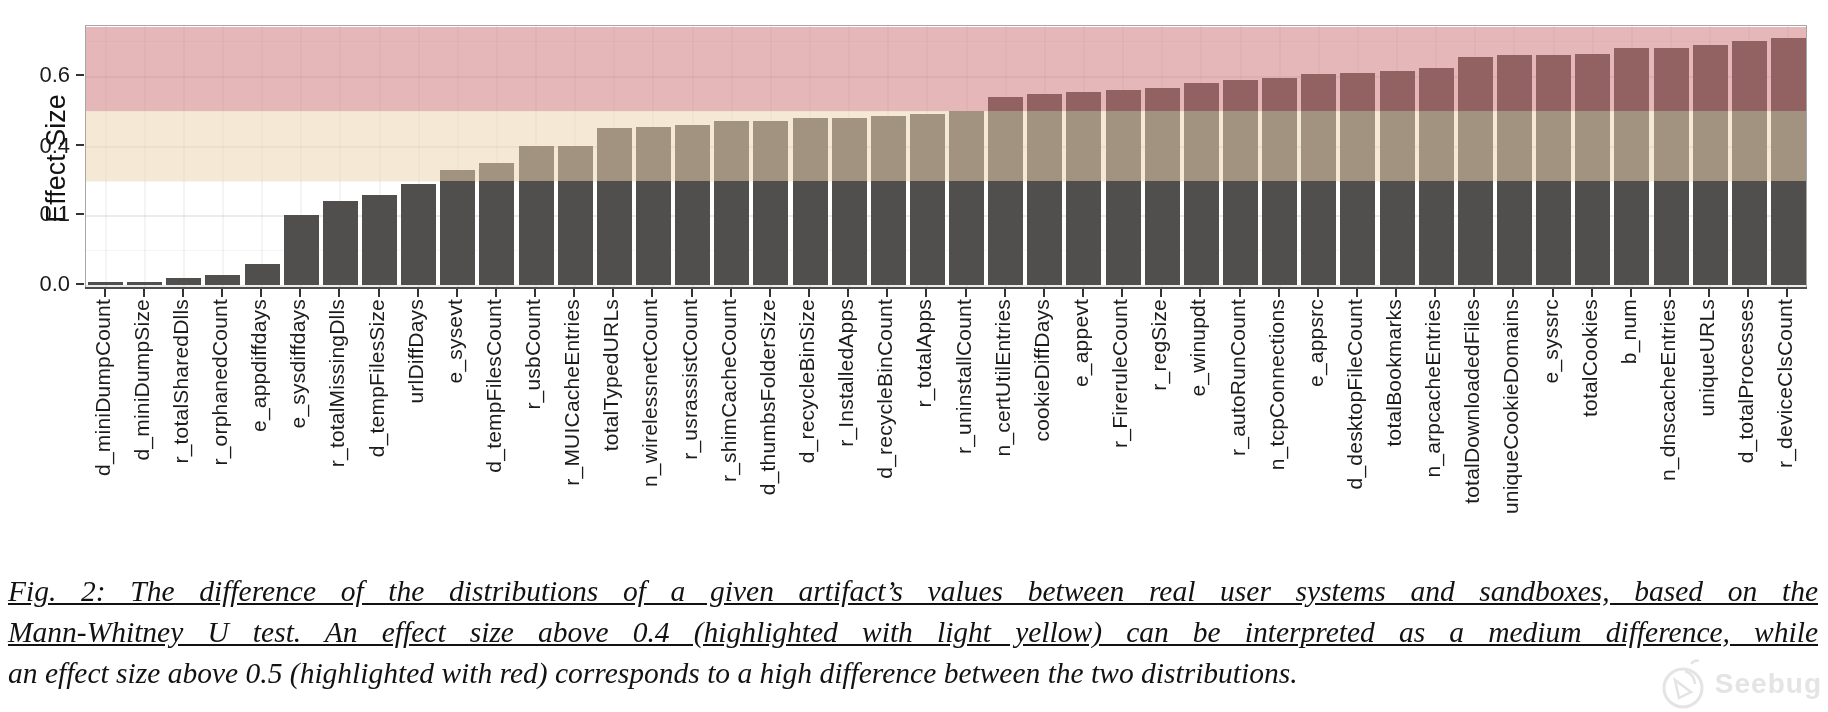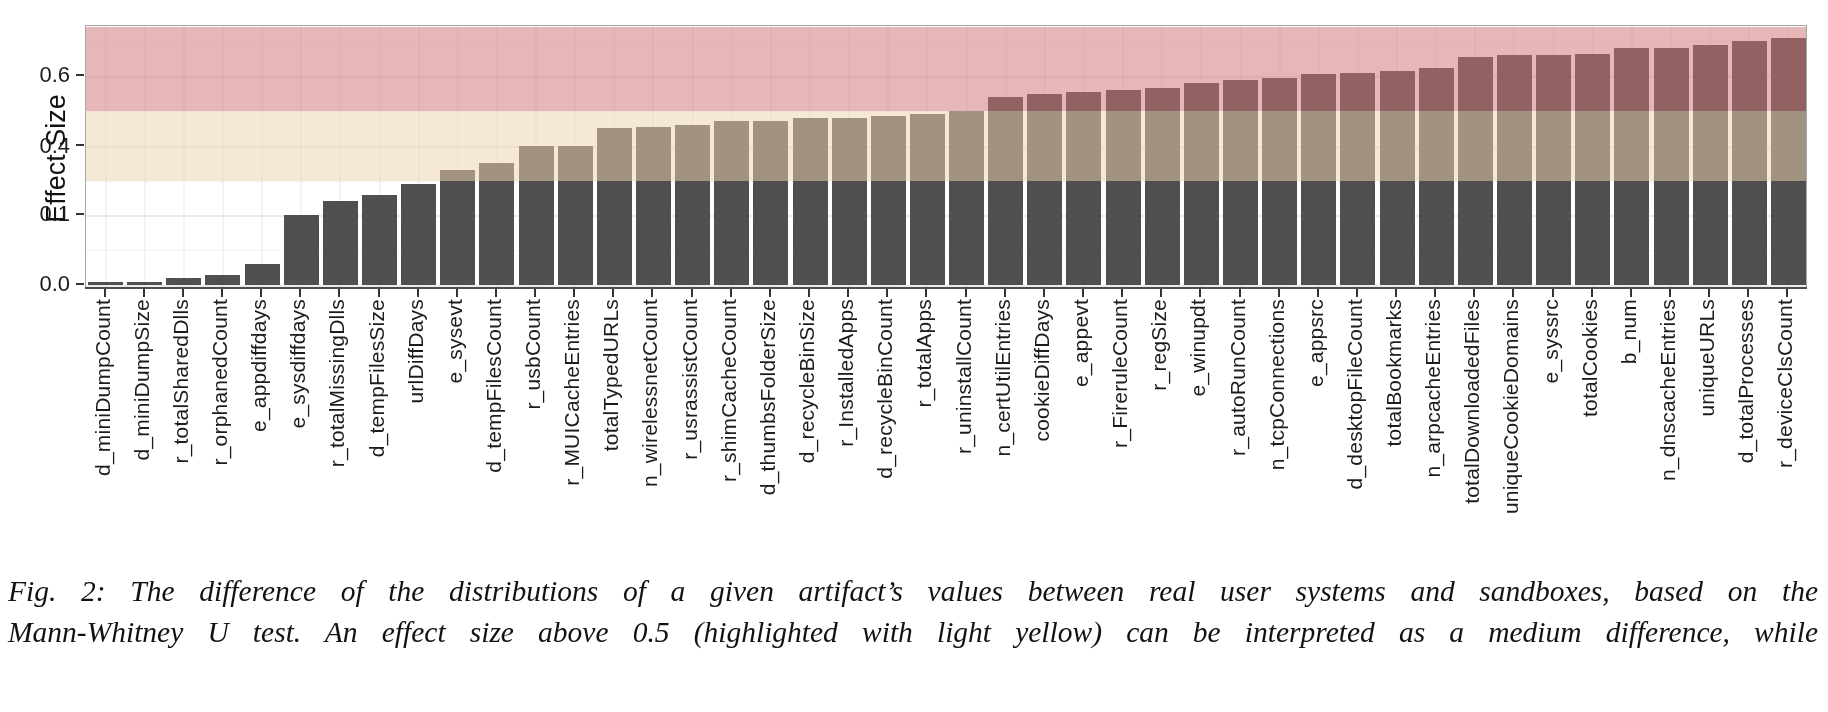--- a/index.html
+++ b/index.html
@@ -17,21 +17,21 @@
   .xtick-mark{position:absolute;width:2px;height:8px;background:#333333;top:289px;}
   .xcat-label{position:absolute;top:299px;writing-mode:vertical-rl;transform:rotate(180deg);
               font-size:21px;color:#1c1c1c;letter-spacing:0.2px;white-space:nowrap;}
   .y-axis-title{position:absolute;left:-44px;top:143px;width:200px;text-align:center;
                 transform:rotate(-90deg);font-size:27px;color:#111111;}
   .x-axis-title{position:absolute;left:85px;width:1722px;top:516px;text-align:center;
                 font-size:27px;color:#111111;}
   .caption{position:absolute;left:8px;right:10px;top:571px;
            font-family:"Liberation Serif",serif;font-style:italic;
            font-size:29.5px;line-height:41px;color:#121212;}
-  .caption .jline{text-align:justify;text-align-last:justify;}
+  .caption .jline{text-align:justify;text-align-last:justify;text-decoration:underline;}
   .watermark{position:absolute;right:6px;top:658px;display:flex;align-items:center;gap:6px;
              color:#e4e4e4;font-size:28px;font-weight:bold;letter-spacing:1px;}
   .watermark svg{display:block;}
 </style>
 </head>
 <body>
 
 <div class="figure">
 
   <div class="y-axis-title">Effect Size</div>
@@ -235,17 +235,27 @@
       <div class="xcat-label" style="left: 1695.16px;">uniqueURLs</div>
       <div class="xtick-mark" style="left: 1747.3px;"></div>
       <div class="xcat-label" style="left: 1734.3px;">d_totalProcesses</div>
       <div class="xtick-mark" style="left: 1786.43px;"></div>
       <div class="xcat-label" style="left: 1773.43px;">r_deviceClsCount</div>
     </div>
 
 
   <div class="caption">
     <div class="jline">Fig. 2: The difference of the distributions of a given artifact’s values between real user systems and sandboxes, based on the</div>
-    <div class="jline">Mann-Whitney U test. An effect size above 0.5 (highlighted with light yellow) can be interpreted as a medium difference, while</div>
+    <div class="jline">Mann-Whitney U test. An effect size above 0.4 (highlighted with light yellow) can be interpreted as a medium difference, while</div>
+    <div>an effect size above 0.5 (highlighted with red) corresponds to a high difference between the two distributions.</div>
   </div>
 
+  <div class="watermark">
+    <svg width="48" height="52" viewBox="0 0 48 52" fill="none">
+      <path d="M30 6 q4 -5 8 -3" stroke="#e4e4e4" stroke-width="2.5" fill="none"></path>
+      <circle cx="22" cy="30" r="19" stroke="#e4e4e4" stroke-width="3" fill="none"></circle>
+      <path d="M14 22 L30 34 L18 40 Z" stroke="#e4e4e4" stroke-width="2.5" fill="none"></path>
+      <path d="M24 13 q9 3 10 13" stroke="#e4e4e4" stroke-width="2.5" fill="none"></path>
+    </svg>
+    <span>Seebug</span>
+  </div>
 
 </div>
 
 </body></html>

